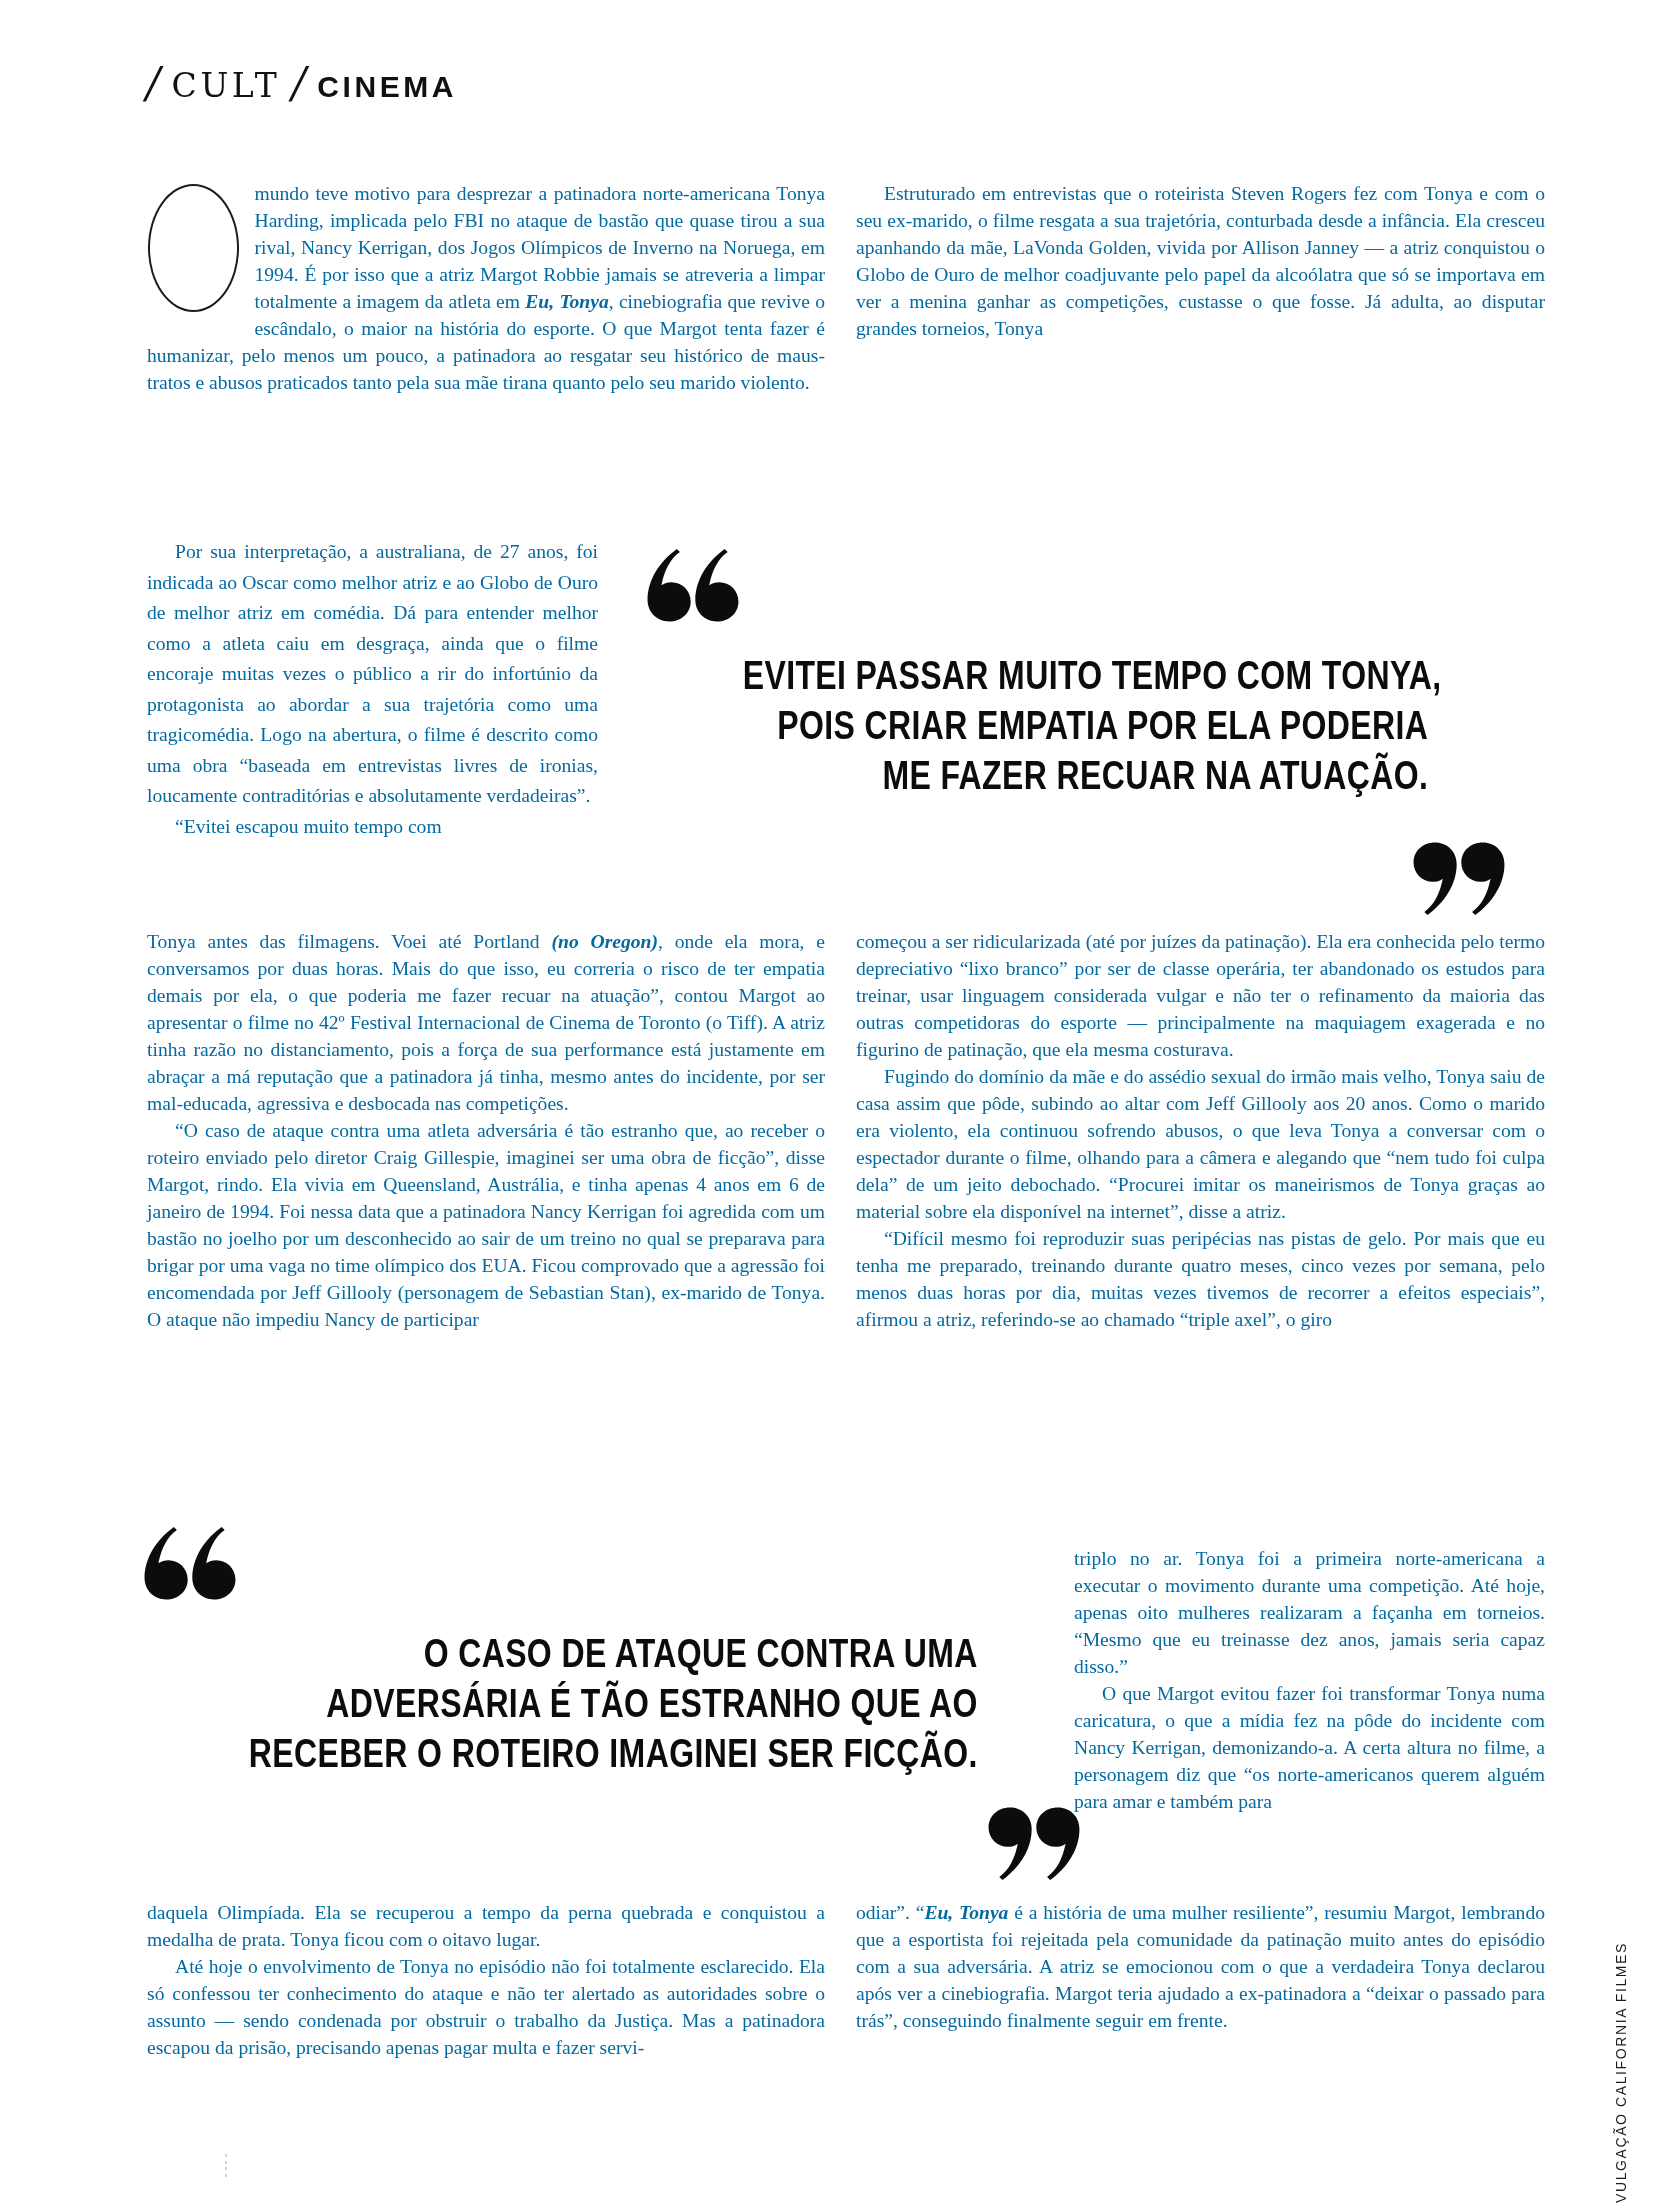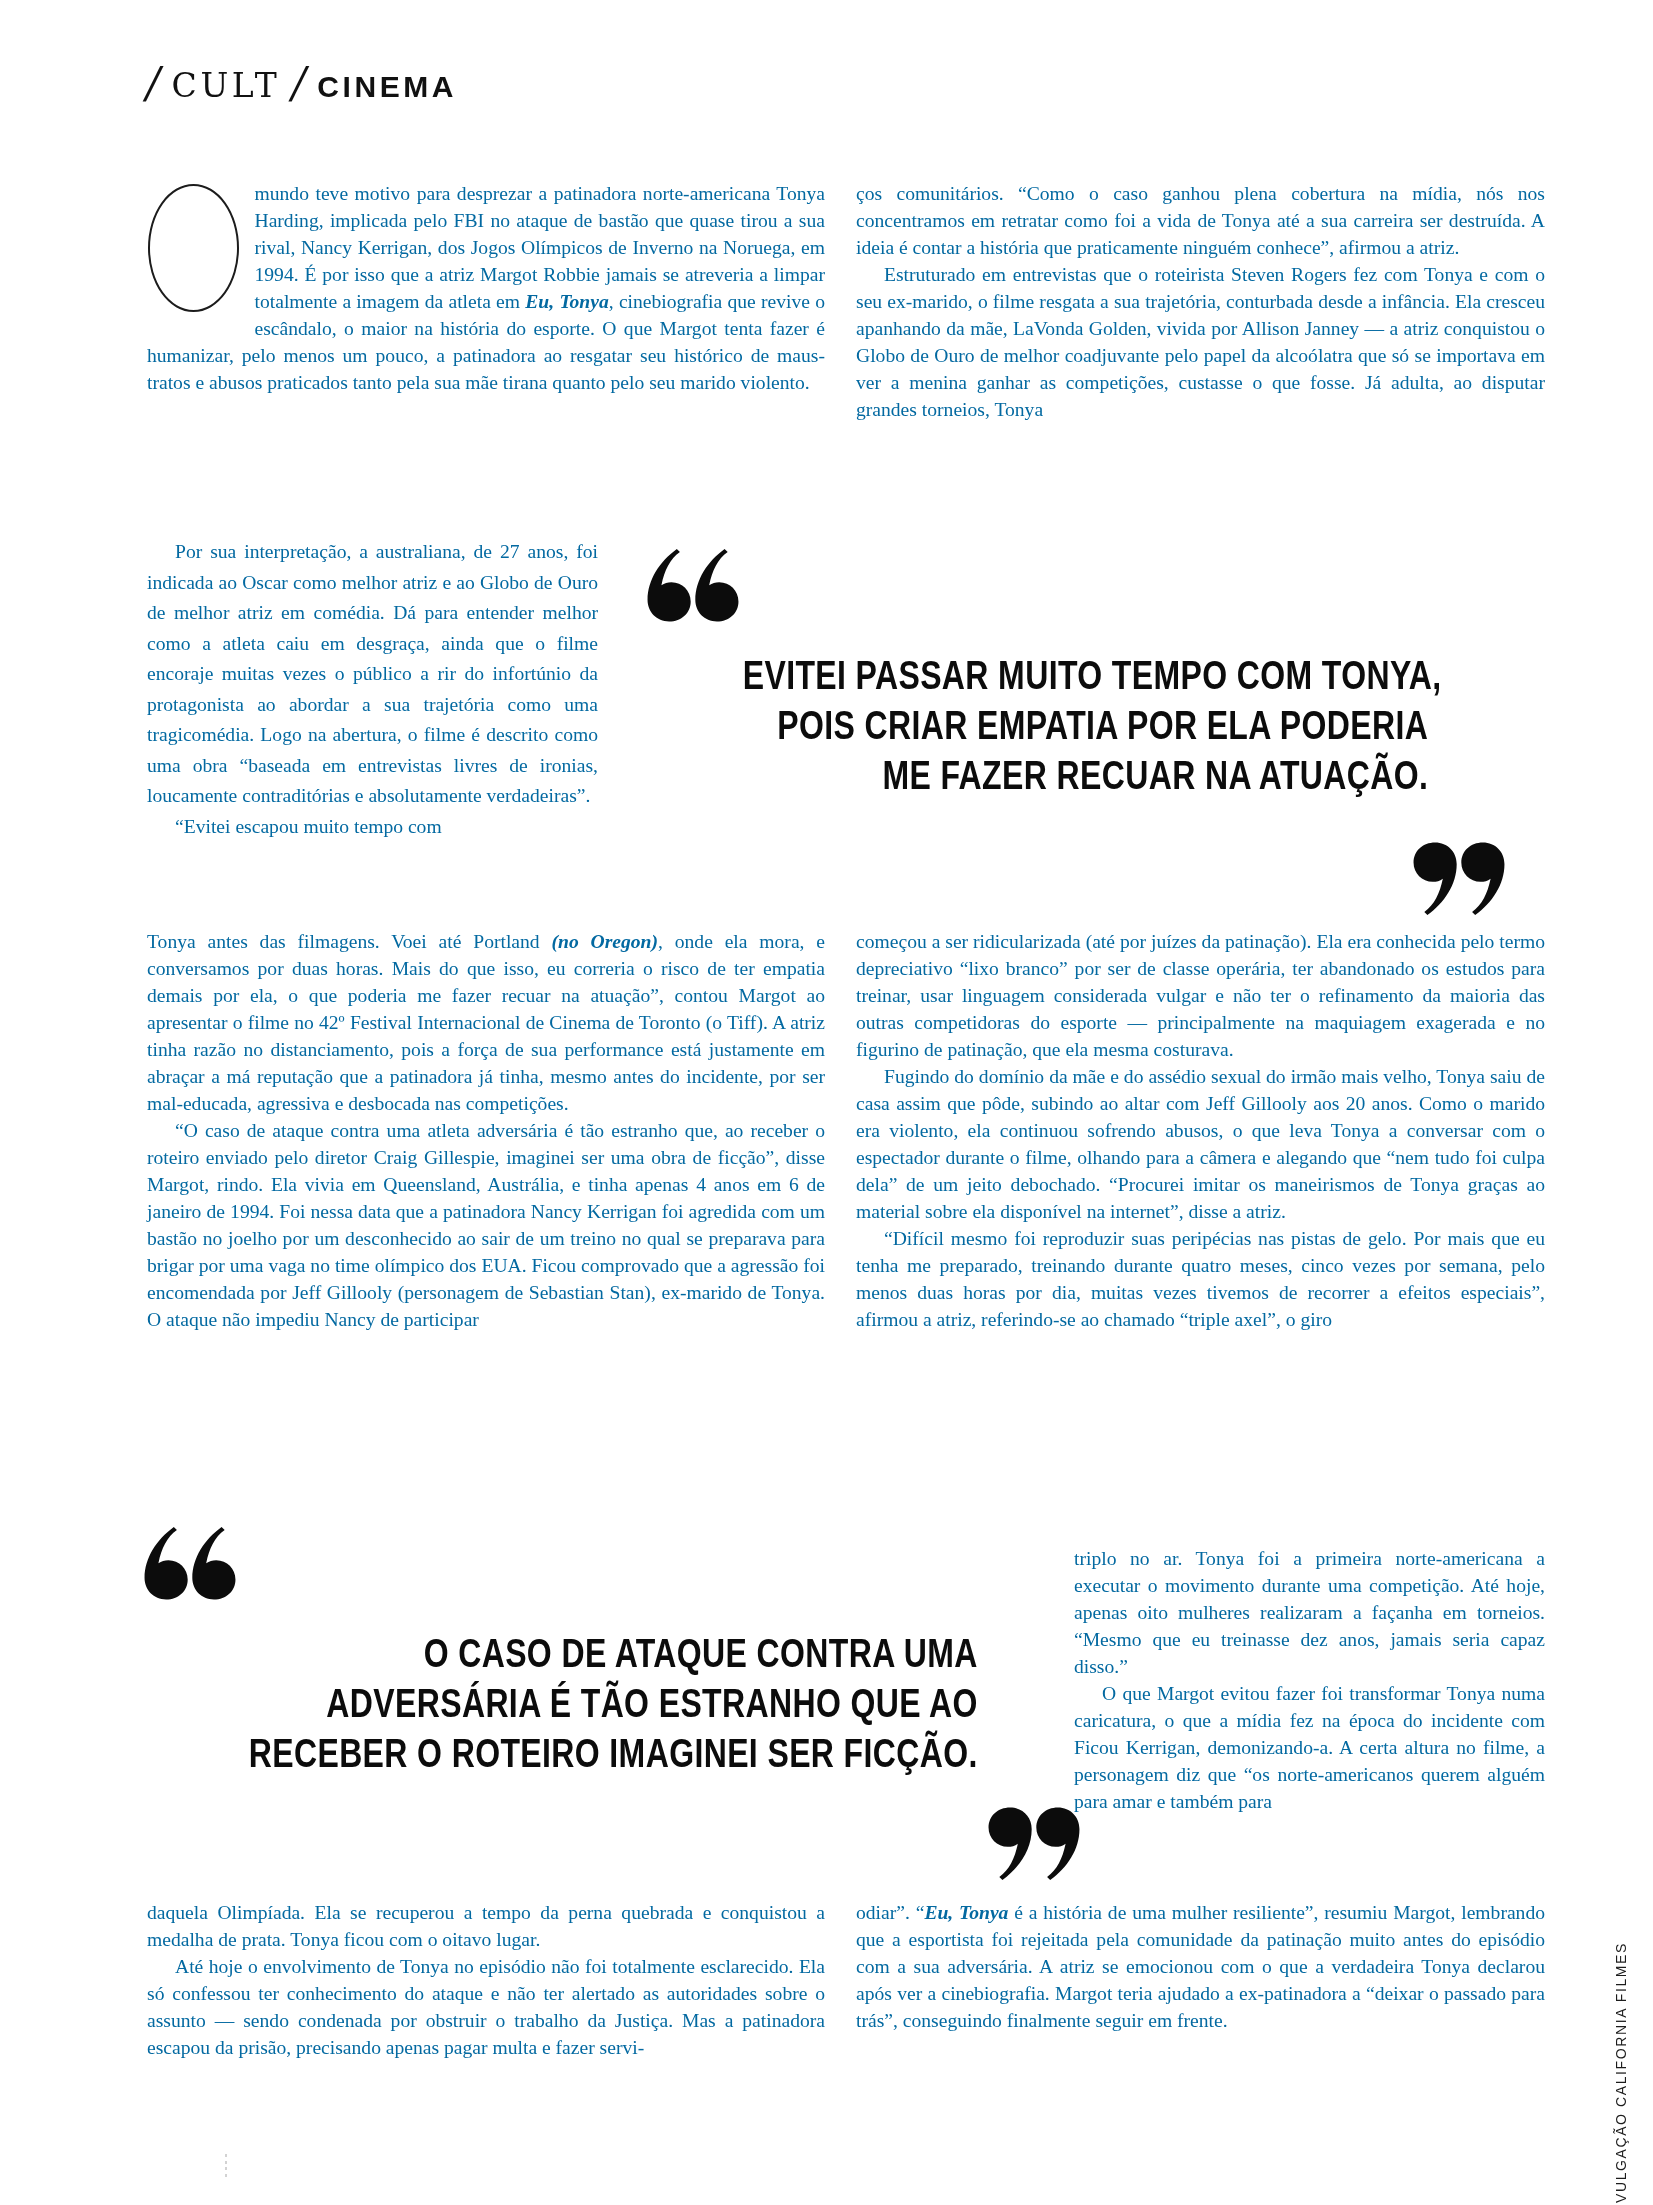--- a/index.html
+++ b/index.html
@@ -145,21 +145,20 @@
     </p>
     <p class="indent">“O caso de ataque contra uma atleta adversária é tão estranho que, ao receber o roteiro enviado pelo diretor Craig Gillespie, imaginei ser uma obra de ficção”, disse Margot, rindo. Ela vivia em Queensland, Austrália, e tinha apenas 4 anos em 6 de janeiro de 1994. Foi nessa data que a patinadora Nancy Kerrigan foi agredida com um bastão no joelho por um desconhecido ao sair de um treino no qual se preparava para brigar por uma vaga no time olímpico dos EUA. Ficou comprovado que a agressão foi encomendada por Jeff Gillooly (personagem de Sebastian Stan), ex-marido de Tonya. O ataque não impediu Nancy de participar</p>
   </section>
 
   <section class="textblock" id="left-seg4">
     <p>daquela Olimpíada. Ela se recuperou a tempo da perna quebrada e conquistou a medalha de prata. Tonya ficou com o oitavo lugar.</p>
     <p class="indent">Até hoje o envolvimento de Tonya no episódio não foi totalmente esclarecido. Ela só confessou ter conhecimento do ataque e não ter alertado as autoridades sobre o assunto — sendo condenada por obstruir o trabalho da Justiça. Mas a patinadora escapou da prisão, precisando apenas pagar multa e fazer servi-</p>
   </section>
 
   <section class="textblock" id="right-seg1">
-    <p>ços comunitários. “Como o caso ganhou plena cobertura na mídia, nós nos concentramos em retratar como foi a vida de Tonya até a sua carreira ser destruída. A ideia é contar a história que praticamente ninguém conhece”, afirmou a atriz.</p>
     <p class="indent">Estruturado em entrevistas que o roteirista Steven Rogers fez com Tonya e com o seu ex-marido, o filme resgata a sua trajetória, conturbada desde a infância. Ela cresceu apanhando da mãe, LaVonda Golden, vivida por Allison Janney — a atriz conquistou o Globo de Ouro de melhor coadjuvante pelo papel da alcoólatra que só se importava em ver a menina ganhar as competições, custasse o que fosse. Já adulta, ao disputar grandes torneios, Tonya</p>
   </section>
 
   <aside class="pullquote" id="quote1">
     <span class="pq-mark open">
       <svg viewBox="0 0 122 96" xmlns="http://www.w3.org/2000/svg" fill="#0c0c0c">
         <path d="M40 0 C18 16 2 40 2 66 C2 82 14 94 30 94 C46 94 58 83 58 68 C58 54 47 43 33 43 C28 43 24 44 20 47 C24 28 31 13 44 4 Z"></path>
         <path d="M102 0 C80 16 64 40 64 66 C64 82 76 94 92 94 C108 94 120 83 120 68 C120 54 109 43 95 43 C90 43 86 44 82 47 C86 28 93 13 106 4 Z"></path>
       </svg>
     </span>
@@ -177,21 +176,21 @@
   </aside>
 
   <section class="textblock" id="right-seg2">
     <p>começou a ser ridicularizada (até por juízes da patinação). Ela era conhecida pelo termo depreciativo “lixo branco” por ser de classe operária, ter abandonado os estudos para treinar, usar linguagem considerada vulgar e não ter o refinamento da maioria das outras competidoras do esporte — principalmente na maquiagem exagerada e no figurino de patinação, que ela mesma costurava.</p>
     <p class="indent">Fugindo do domínio da mãe e do assédio sexual do irmão mais velho, Tonya saiu de casa assim que pôde, subindo ao altar com Jeff Gillooly aos 20 anos. Como o marido era violento, ela continuou sofrendo abusos, o que leva Tonya a conversar com o espectador durante o filme, olhando para a câmera e alegando que “nem tudo foi culpa dela” de um jeito debochado. “Procurei imitar os maneirismos de Tonya graças ao material sobre ela disponível na internet”, disse a atriz.</p>
     <p class="indent">“Difícil mesmo foi reproduzir suas peripécias nas pistas de gelo. Por mais que eu tenha me preparado, treinando durante quatro meses, cinco vezes por semana, pelo menos duas horas por dia, muitas vezes tivemos de recorrer a efeitos especiais”, afirmou a atriz, referindo-se ao chamado “triple axel”, o giro</p>
   </section>
 
   <section class="textblock" id="right-seg3">
     <p>triplo no ar. Tonya foi a primeira norte-americana a executar o movimento durante uma competição. Até hoje, apenas oito mulheres realizaram a façanha em torneios. “Mesmo que eu treinasse dez anos, jamais seria capaz disso.”</p>
-    <p class="indent">O que Margot evitou fazer foi transformar Tonya numa caricatura, o que a mídia fez na época do incidente com Ficou Kerrigan, demonizando-a. A certa altura no filme, a personagem diz que “os norte-americanos querem alguém para amar e também para</p>
+    <p class="indent">O que Margot evitou fazer foi transformar Tonya numa caricatura, o que a mídia fez na pôde do incidente com Nancy Kerrigan, demonizando-a. A certa altura no filme, a personagem diz que “os norte-americanos querem alguém para amar e também para</p>
   </section>
 
   <aside class="pullquote" id="quote2">
     <span class="pq-mark open">
       <svg viewBox="0 0 122 96" xmlns="http://www.w3.org/2000/svg" fill="#0c0c0c">
         <path d="M40 0 C18 16 2 40 2 66 C2 82 14 94 30 94 C46 94 58 83 58 68 C58 54 47 43 33 43 C28 43 24 44 20 47 C24 28 31 13 44 4 Z"></path>
         <path d="M102 0 C80 16 64 40 64 66 C64 82 76 94 92 94 C108 94 120 83 120 68 C120 54 109 43 95 43 C90 43 86 44 82 47 C86 28 93 13 106 4 Z"></path>
       </svg>
     </span>
     <div class="pq-text">

